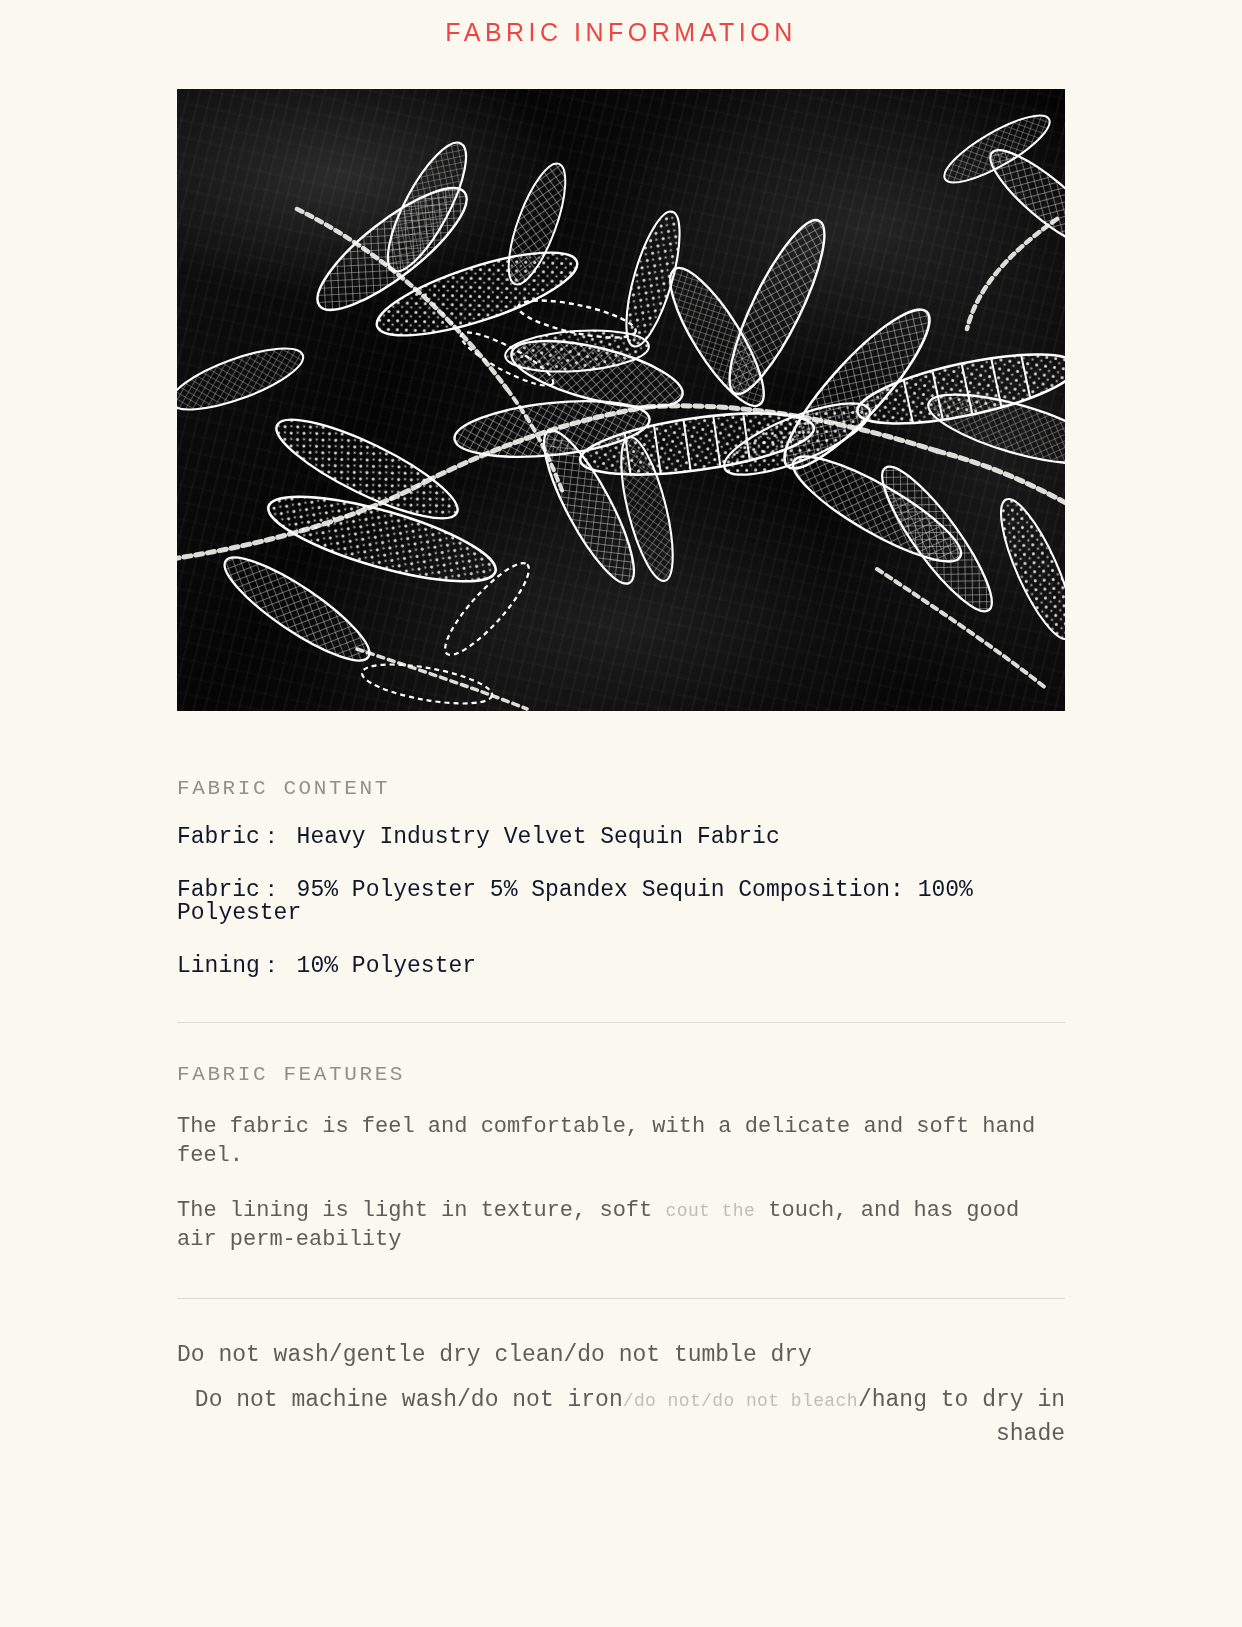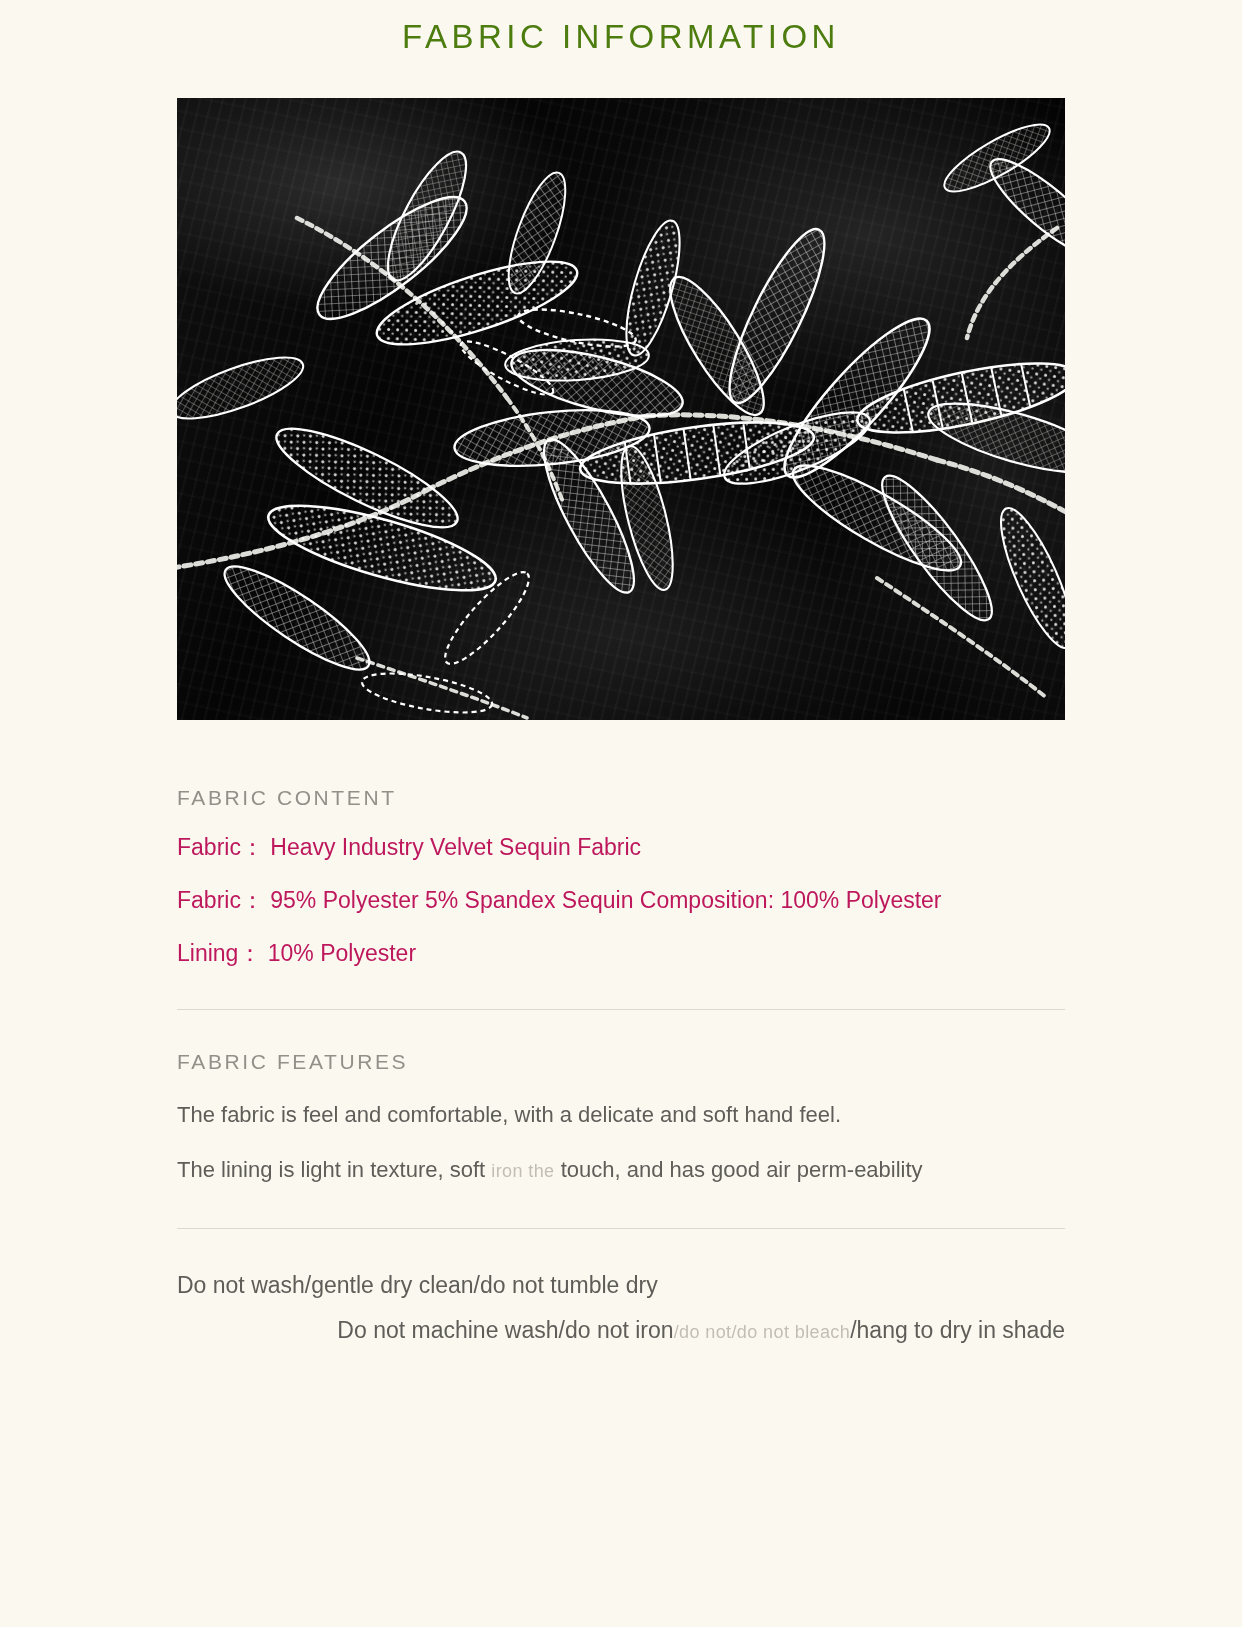--- a/index.html
+++ b/index.html
@@ -17,23 +17,23 @@
   }
   .page {
     width: 1242px;
     height: 1627px;
     box-sizing: border-box;
     padding: 0;
     position: relative;
   }
   .page-title {
     text-align: center;
-    font-size: 33px;
+    font-size: 25px;
     letter-spacing: 4.5px;
-    color: #4d7c0f;
+    color: #ef4444;
     font-weight: 400;
     margin: 18px 0 0 0;
     padding: 0;
   }
   .hero-wrap {
     margin: 42px auto 0 auto;
     width: 888px;
     height: 622px;
     position: relative;
   }
@@ -68,32 +68,33 @@
     position: absolute;
     inset: 0;
     width: 100%;
     height: 100%;
   }
 
   .content {
     width: 888px;
     margin: 0 auto;
     padding-top: 66px;
+    font-family: Liberation Mono, monospace;
   }
   .section-heading {
     font-size: 21px;
     letter-spacing: 2.6px;
     color: #93908a;
     font-weight: 400;
     margin: 0 0 26px 0;
   }
   .body-line {
     font-size: 23px;
     line-height: 1.0;
-    color: #be185d;
+    color: #0f172a;
     margin: 0 0 30px 0;
     font-weight: 400;
   }
   .body-line:last-child { margin-bottom: 0; }
   .divider {
     height: 1px;
     background: #ddd9cf;
     border: 0;
     margin: 44px 0 0 0;
   }
@@ -298,21 +299,21 @@
       <h2 class="section-heading">FABRIC CONTENT</h2>
       <p class="body-line">Fabric：  Heavy Industry Velvet Sequin Fabric</p>
       <p class="body-line">Fabric：  95% Polyester 5% Spandex Sequin Composition: 100% Polyester</p>
       <p class="body-line">Lining：  10% Polyester</p>
       <hr class="divider">
     </section>
 
     <section class="sec-features">
       <h2 class="section-heading">FABRIC FEATURES</h2>
       <p class="features-line">The fabric is feel and comfortable, with a delicate and soft hand feel.</p>
-      <p class="features-line last"><span>The lining is light in texture, soft </span><span class="ghost">iron the</span><span> touch, and has good air perm-eability</span></p>
+      <p class="features-line last"><span>The lining is light in texture, soft </span><span class="ghost">cout the</span><span> touch, and has good air perm-eability</span></p>
       <hr class="divider">
     </section>
 
     <section class="sec-washing">
       <p class="wash-line">Do not wash/gentle dry clean/do not tumble dry</p>
       <p class="wash-line last"><span>Do not machine wash/do not iron</span><span class="ghost">/do not/do not bleach</span><span>/hang to dry  in shade</span></p>
     </section>
 
   </div>
 </div>

